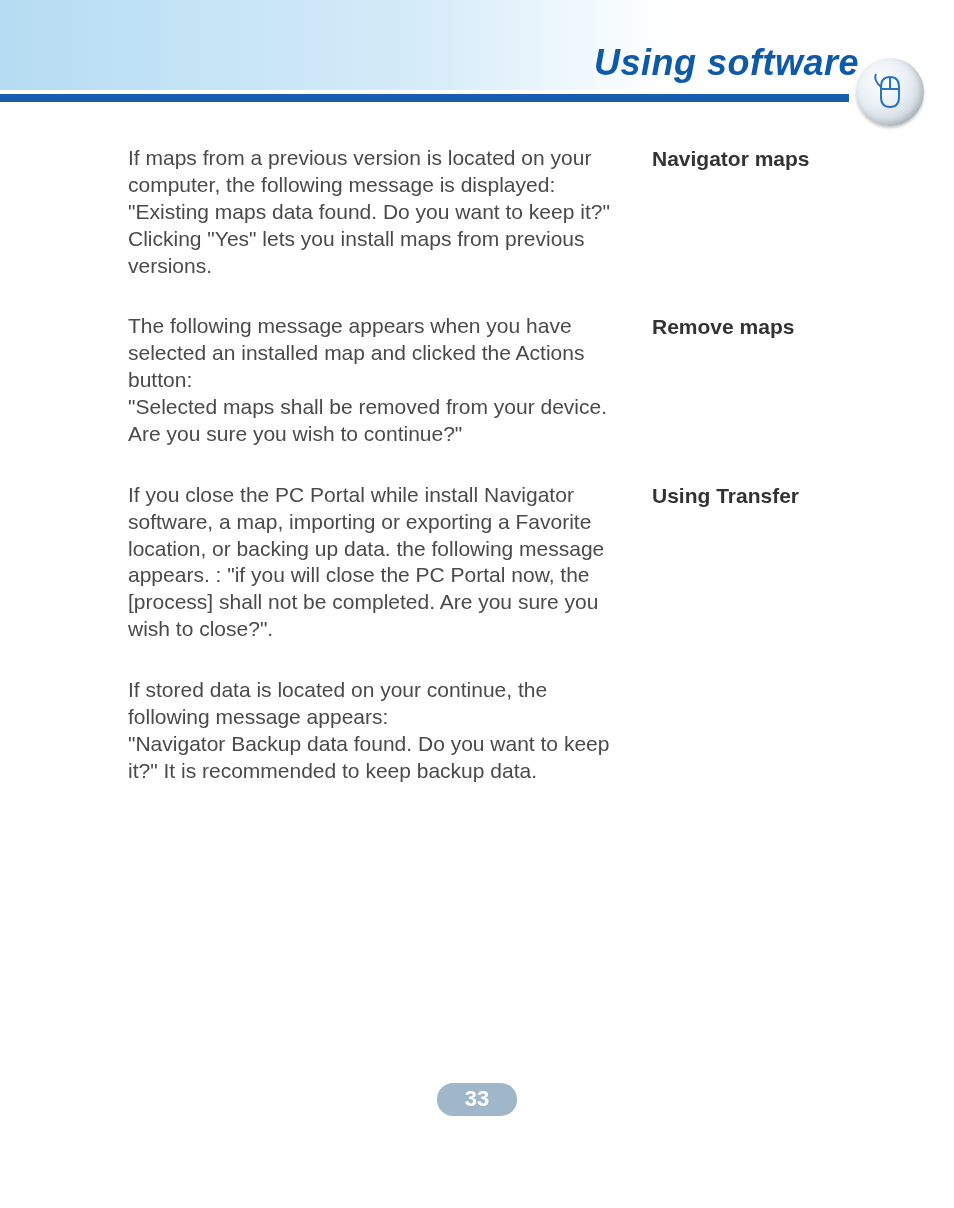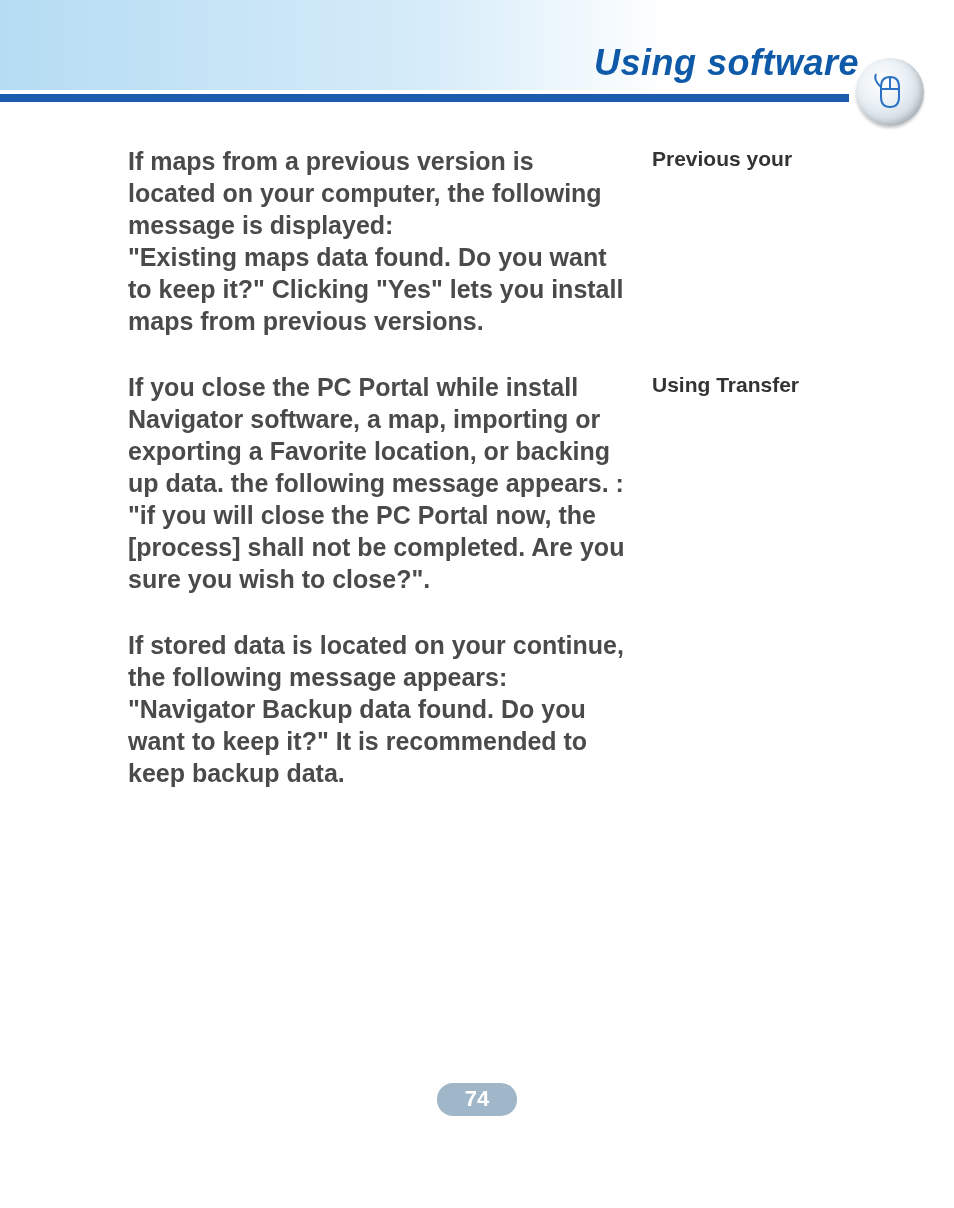--- a/index.html
+++ b/index.html
@@ -68,25 +68,24 @@
     right: 90px;
     bottom: 120px;
   }
   .section {
     display: flex;
     margin-bottom: 34px;
     gap: 24px;
   }
   .section .body {
     flex: 0 0 500px;
-    font-size: 25px;
+    font-size: 21px;
     line-height: 1.28;
     color: #4a4a4a;
     white-space: pre-line;
-    font-weight: bold;
   }
   .section .heading {
     flex: 1;
     font-size: 21px;
     font-weight: bold;
     color: #333333;
     padding-top: 2px;
   }
 
   
@@ -124,33 +123,38 @@
         <path d="M11 15 Q 3 8 6 2" fill="none" stroke="#2a72c4" stroke-width="2"></path>
       </svg>
     </div>
   </div>
 
   <div class="content">
 
     <div class="section">
       <div class="body">If maps from a previous version is located on your computer, the following message is displayed:
 "Existing maps data found. Do you want to keep it?" Clicking "Yes" lets you install maps from previous versions.</div>
-      <div class="heading">Previous your</div>
+      <div class="heading">Navigator maps</div>
     </div>
 
+    <div class="section">
+      <div class="body">The following message appears when you have selected an installed map and clicked the Actions button:
+"Selected maps shall be removed from your device. Are you sure you wish to continue?"</div>
+      <div class="heading">Remove maps</div>
+    </div>
 
     <div class="section">
       <div class="body">If you close the PC Portal while install Navigator software, a map, importing or exporting a Favorite location, or backing up data. the following message appears. : "if you will close the PC Portal now, the [process] shall not be completed. Are you sure you wish to close?".</div>
       <div class="heading">Using Transfer</div>
     </div>
 
     <div class="section">
       <div class="body">If stored data is located on your continue, the following message appears:
 "Navigator Backup data found. Do you want to keep it?" It is recommended to keep backup data.</div>
     </div>
 
   </div>
 
   <div class="page-number-wrap">
-    <div class="page-number">74</div>
+    <div class="page-number">33</div>
   </div>
 
 </div>
 
 </body></html>

